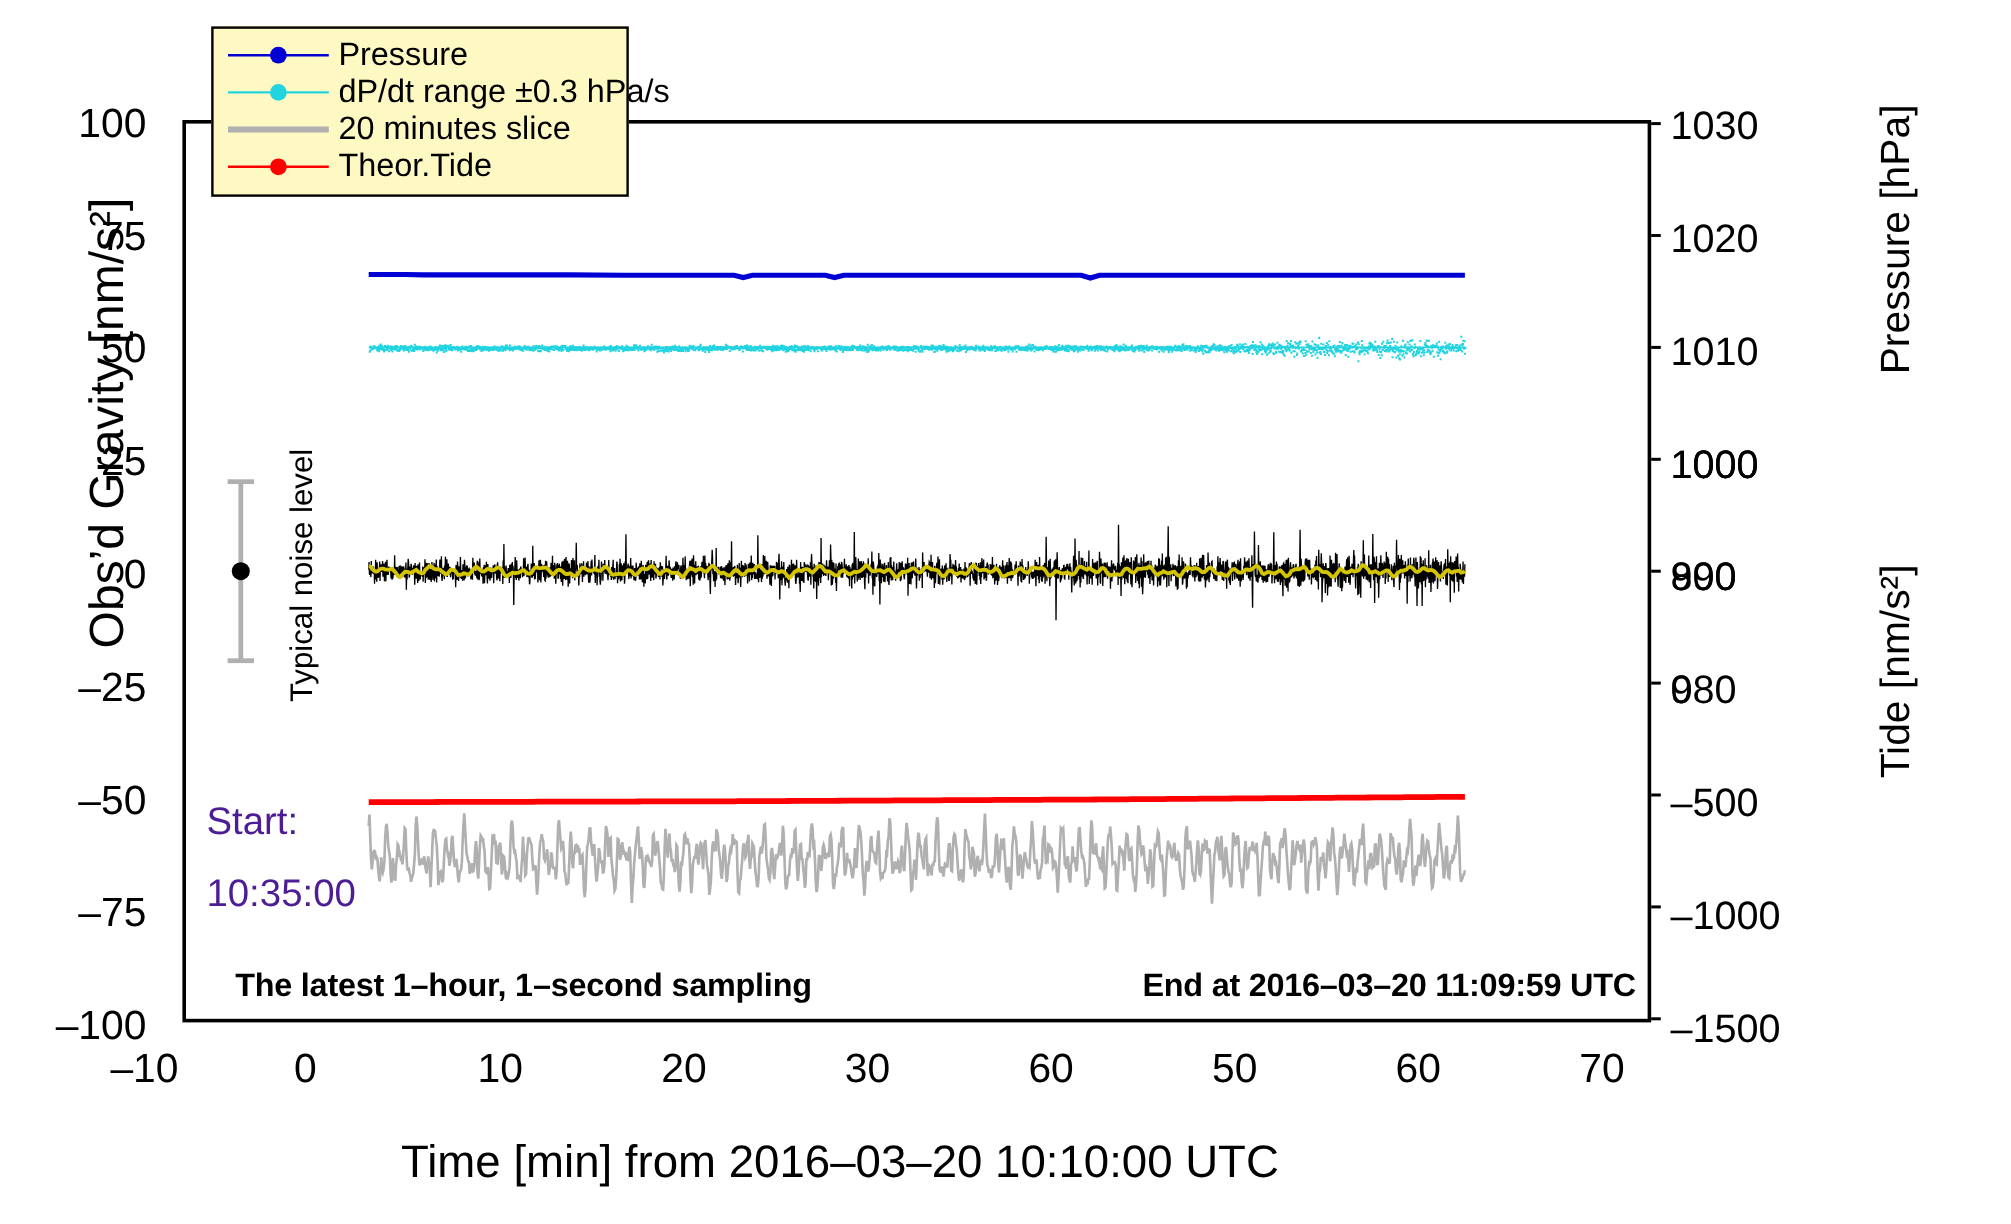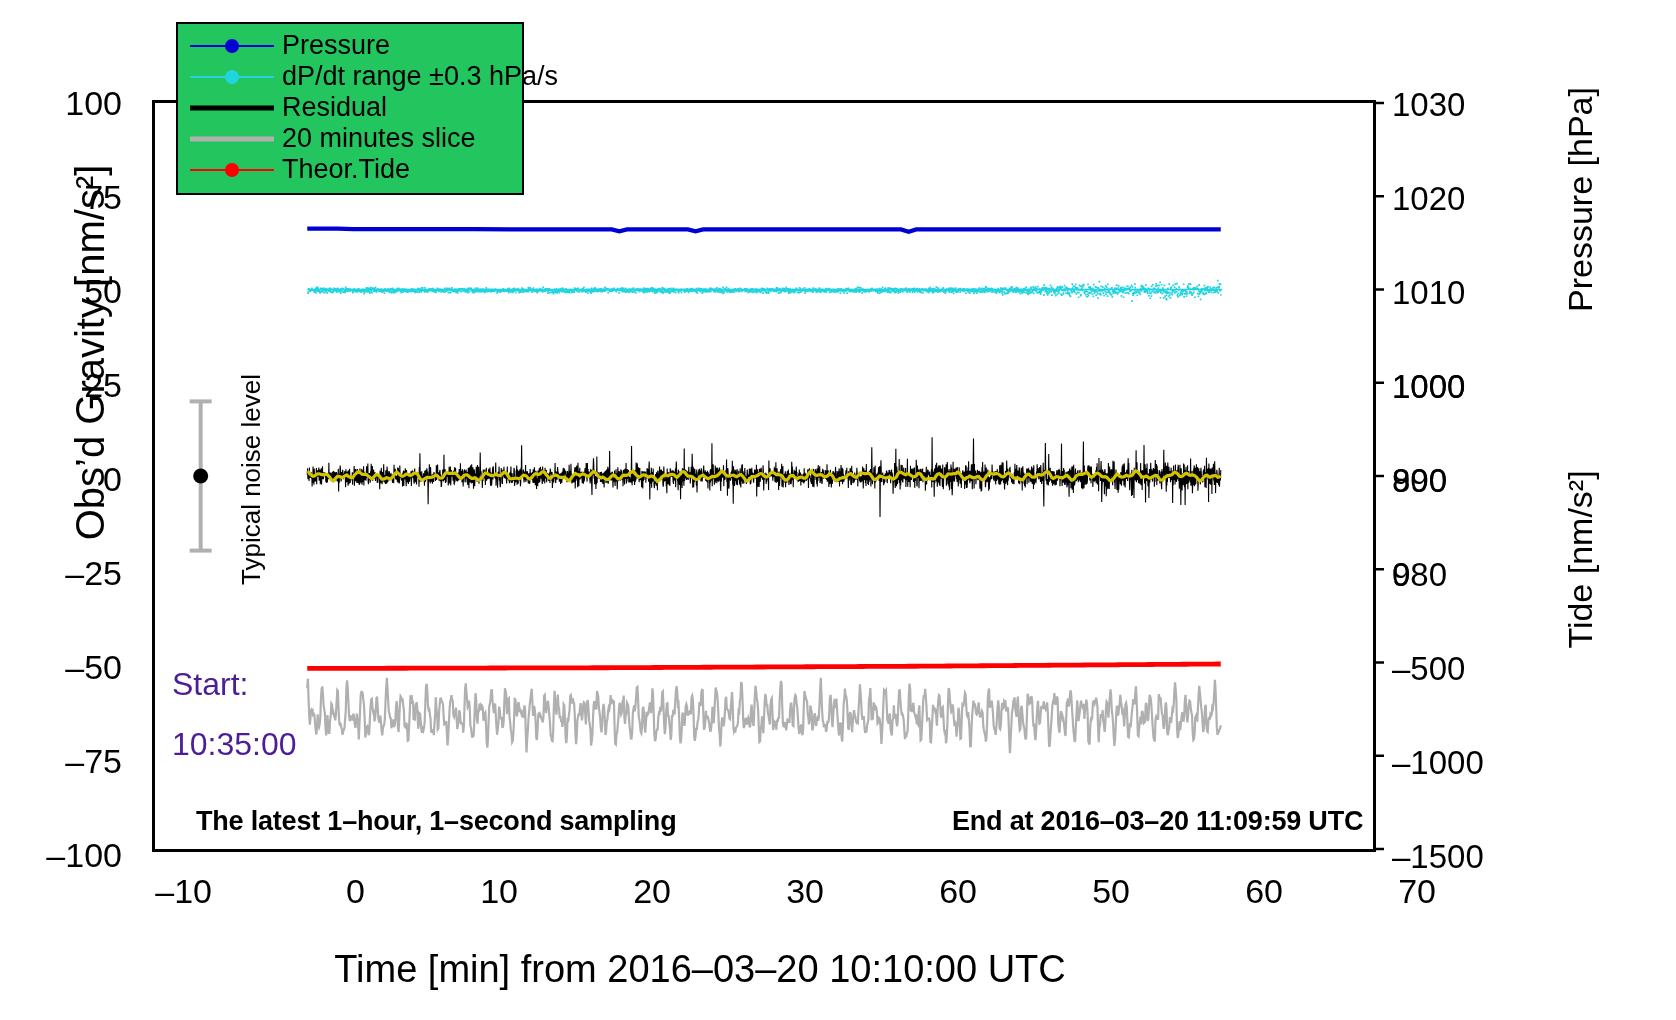--- a/index.html
+++ b/index.html
@@ -40,37 +40,37 @@
   #svgplot{position:absolute;left:0;top:0;}
 
   
   .tick-l{
     position:absolute;width:120px;text-align:right;font-size:34px;
     left:2px;
   }
   
   .tick-r{position:absolute;left:1392px;font-size:33px;text-align:left;}
   
-  .tick-b{position:absolute;top:872px;font-size:34px;text-align:right;width:120px;}
+  .tick-b{position:absolute;top:872px;font-size:34px;text-align:left;width:120px;}
 
   
   #ticks{position:absolute;left:0;top:0;pointer-events:none;}
 
   
   .ann-bold{position:absolute;font-size:27px;font-weight:bold;white-space:nowrap;letter-spacing:-0.2px;}
   .ann-gray{position:absolute;font-size:32px;color:#4c1d95;white-space:nowrap;}
   .noise-label{
     position:absolute;font-size:26px;white-space:nowrap;
     transform:rotate(-90deg);transform-origin:0 0;
   }
 
   
   #legend{
     position:absolute;left:176px;top:22px;width:348px;
-    border:2px solid #000;background:#22c55e;padding:6px 10px 8px 8px;
+    border:2px solid #000;background:#fef9c3;padding:6px 10px 8px 8px;
     box-sizing:border-box;
   }
   .leg-row{display:flex;align-items:center;height:31px;}
   .leg-sym{width:92px;height:31px;flex:0 0 92px;position:relative;}
   .leg-sym svg{position:absolute;left:0;top:0;}
   .leg-text{font-size:27px;white-space:nowrap;padding-left:4px;}
 </style>
 </head>
 <body>
 
@@ -373,28 +373,20 @@
         <svg width="92" height="31">
             <line x1="4" y1="16" x2="88" y2="16" stroke="#22d3e0" stroke-width="2"></line>
             <circle cx="46" cy="16" r="7" fill="#22d3e0"></circle>
           </svg>
       </span>
       <span class="leg-text">dP/dt range ±0.3 hPa/s</span>
     </div>
     <div class="leg-row">
       <span class="leg-sym">
         <svg width="92" height="31">
-            <line x1="4" y1="16" x2="88" y2="16" stroke="#000000" stroke-width="5"></line>
-          </svg>
-      </span>
-      <span class="leg-text">Residual</span>
-    </div>
-    <div class="leg-row">
-      <span class="leg-sym">
-        <svg width="92" height="31">
             <line x1="4" y1="16" x2="88" y2="16" stroke="#b0b0b0" stroke-width="5"></line>
           </svg>
       </span>
       <span class="leg-text">20 minutes slice</span>
     </div>
     <div class="leg-row">
       <span class="leg-sym">
         <svg width="92" height="31">
             <line x1="4" y1="16" x2="88" y2="16" stroke="#ff0000" stroke-width="2"></line>
             <circle cx="46" cy="16" r="7" fill="#ff0000"></circle>

